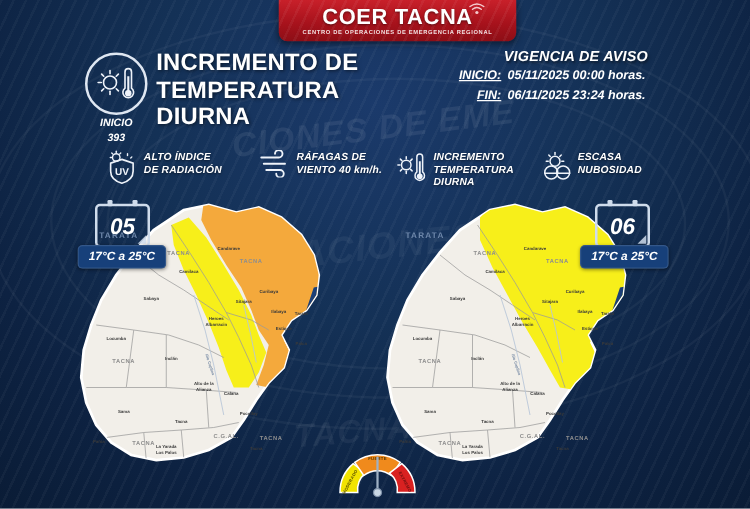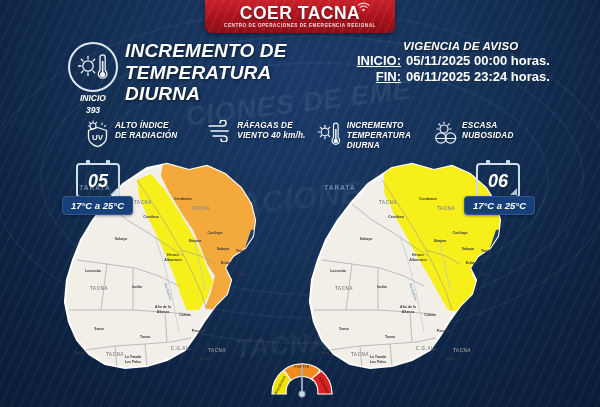--- a/index.html
+++ b/index.html
@@ -26,21 +26,21 @@
     position:absolute;z-index:0;color:rgba(255,255,255,.075);
     font-weight:bold;letter-spacing:1px;font-style:italic;white-space:nowrap;
     font-family:"Liberation Sans",sans-serif;
   }
   .wm1{left:185px;top:88px;font-size:27px;transform:rotate(-7deg);}
   .wm2{left:150px;top:185px;font-size:30px;transform:rotate(-6deg);color:rgba(255,255,255,.05);}
   .wm3{left:235px;top:330px;font-size:26px;transform:rotate(-5deg);color:rgba(255,255,255,.055);}
 
   
   #header-banner{
-    position:absolute;left:205px;top:0;width:190px;height:33px;z-index:6;
+    position:absolute;left:223px;top:0;width:190px;height:33px;z-index:6;
     background:linear-gradient(180deg,#c8202a 0%,#a8121c 55%,#8d0e16 100%);
     border-radius:0 0 7px 7px;
     box-shadow:0 2px 5px rgba(0,0,0,.45);
     text-align:center;overflow:hidden;
   }
   #header-banner:after{
     content:"";position:absolute;inset:0;
     background:repeating-linear-gradient(115deg,rgba(255,255,255,.05) 0 2px,rgba(255,255,255,0) 2px 8px);
   }
   .brand{
@@ -57,30 +57,30 @@
   
   #aviso-badge{position:absolute;left:62px;top:42px;width:62px;z-index:5;text-align:center;}
   .aviso-circle{
     width:46px;height:46px;border-radius:50%;border:2px solid #dfe7f2;
     margin:0 auto;position:relative;
   }
   .aviso-label{color:#fff;font-size:8.5px;font-weight:bold;font-style:italic;line-height:9.5px;margin-top:2px;}
 
   #main-title{
     position:absolute;left:125px;top:40px;z-index:5;
-    color:#ffffff;font-size:19px;font-weight:bold;font-style:italic;
+    color:#ffffff;font-size:19px;font-weight:bold;
     line-height:21.5px;letter-spacing:.2px;
     text-shadow:1px 1px 3px rgba(0,0,0,.55);
   }
 
   
   #vigencia{position:absolute;left:355px;top:40px;z-index:5;color:#fff;}
   .vig-title{font-size:11.5px;font-weight:bold;font-style:italic;margin-left:48px;letter-spacing:.2px;
              text-shadow:1px 1px 2px rgba(0,0,0,.5);}
-  .vig-row{display:flex;font-size:13px;font-weight:bold;line-height:13.5px;margin-top:2px;}
+  .vig-row{display:flex;font-size:10px;font-weight:bold;font-style:italic;line-height:13.5px;margin-top:2px;}
   .vig-lab{width:46px;text-align:right;text-decoration:underline;padding-right:5px;}
   .vig-val{white-space:nowrap;}
 
   
   #conditions{position:absolute;left:85px;top:118px;width:440px;height:38px;z-index:5;display:flex;}
   .cond{display:flex;align-items:flex-start;}
   .cond-ico{width:30px;flex:0 0 30px;display:flex;align-items:center;justify-content:flex-start;padding-top:2px;}
   .cond-txt{color:#fff;font-size:8.2px;font-weight:bold;font-style:italic;line-height:10px;
             letter-spacing:.2px;padding-top:3px;text-shadow:0 1px 2px rgba(0,0,0,.5);}
   .c1{width:125px;} .c2{width:112px;} .c3{width:118px;} .c4{width:95px;}

